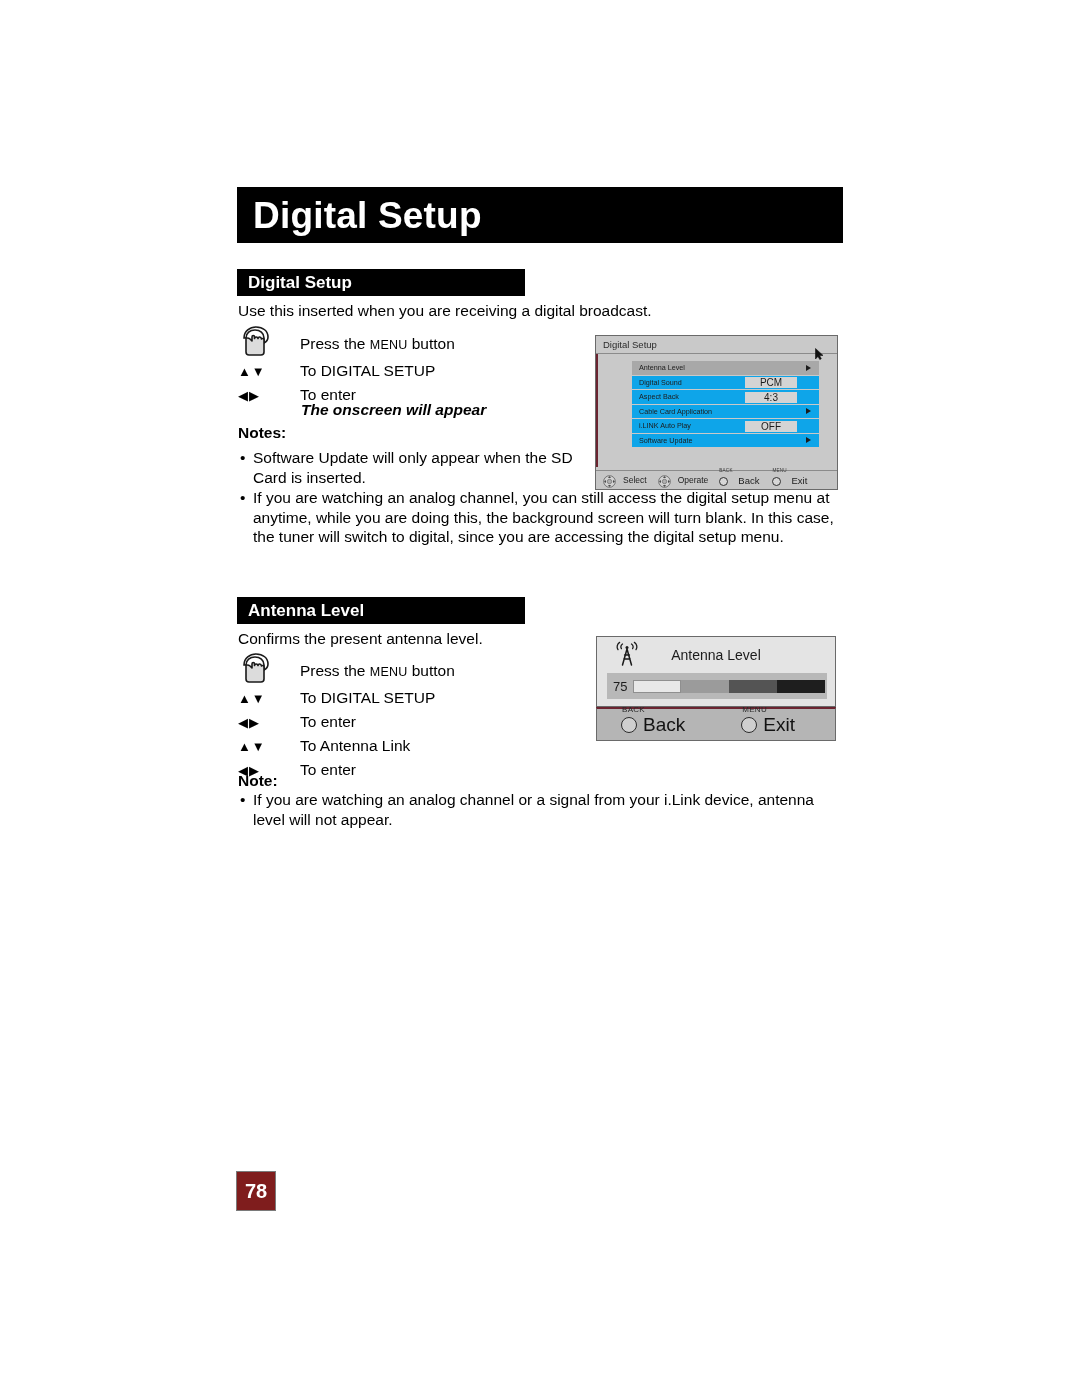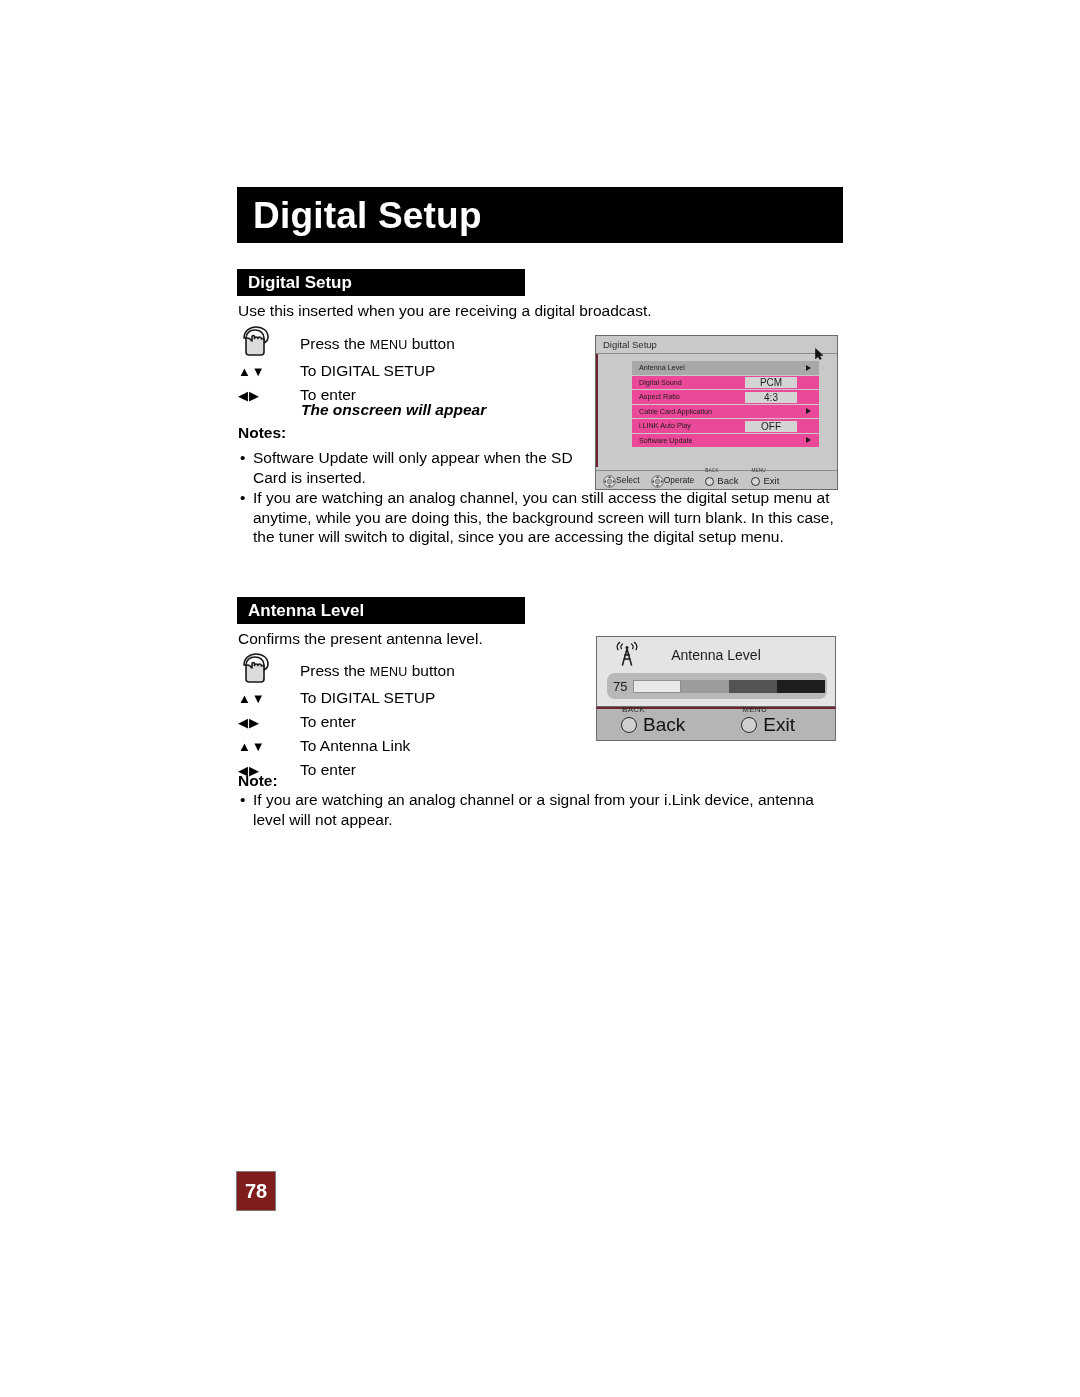--- a/index.html
+++ b/index.html
@@ -150,21 +150,21 @@
     width: 2px; height: 113px;
     background: #6b2430;
   }
   .osd-menu .rows {
     padding: 7px 18px 0 36px;
   }
   .menu-row {
     height: 14.5px;
     display: flex;
     align-items: center;
-    background: #ec4899;
+    background: #0ea5e9;
     border-bottom: 1px solid #c9c9c9;
     position: relative;
     padding-left: 7px;
   }
   .menu-row.selected { background: #a8a8a8; }
   .menu-row .label {
     font-size: 7.2px;
     color: #1c1c1c;
     white-space: nowrap;
   }
@@ -195,21 +195,21 @@
   .osd-menu .footer {
     position: absolute;
     left: 0; bottom: 0;
     width: 100%; height: 19px;
     background: #c6c6c6;
     border-top: 1px solid #8b8b8b;
     display: flex; align-items: center;
     padding-left: 7px;
     gap: 5px;
   }
-  .foot-item { display: flex; align-items: center; gap: 0; }
+  .foot-item { display: flex; align-items: center; gap: 7px; }
   .foot-item .lbl { font-size: 8.5px; color: #1c1c1c; }
   .foot-item .lbl.btn { font-size: 9.5px; }
   .foot-btn-wrap { position: relative; display: flex; align-items: flex-end; }
   .foot-btn-wrap .tiny {
     position: absolute;
     left: 0; top: -7px;
     font-size: 4.6px;
     color: #3a3a3a;
     letter-spacing: 0.2px;
     white-space: nowrap;
@@ -248,21 +248,20 @@
     left: 15px; top: 4px;
     width: 30px; height: 26px;
   }
   .level-band {
     position: absolute;
     left: 10px; top: 36px;
     width: 220px; height: 26px;
     background: #b8b8b8;
     display: flex; align-items: center;
     padding-left: 6px;
-    border-radius: 8px;
   }
   .level-num {
     font-size: 13px;
     color: #1c1c1c;
     margin-right: 6px;
   }
   .level-bar { display: flex; height: 13px; }
   .level-seg { height: 13px; }
   .osd-ant-footer {
     position: absolute;
@@ -375,21 +374,21 @@
       <span class="label">Antenna Level</span>
       <span class="tri"></span>
     </div>
 
     <div class="menu-row">
       <span class="label">Digital Sound</span>
       <span class="value">PCM</span>
     </div>
 
     <div class="menu-row">
-      <span class="label">Aspect Ratio</span>
+      <span class="label">Aspect Back</span>
       <span class="value">4:3</span>
     </div>
 
     <div class="menu-row">
       <span class="label">Cable Card Application</span>
       <span class="tri"></span>
     </div>
 
     <div class="menu-row">
       <span class="label">i.LINK Auto Play</span>

